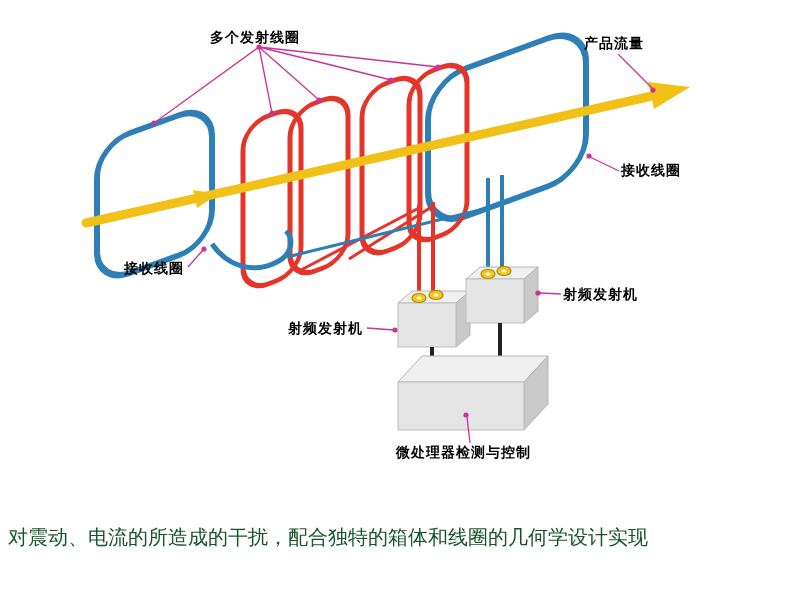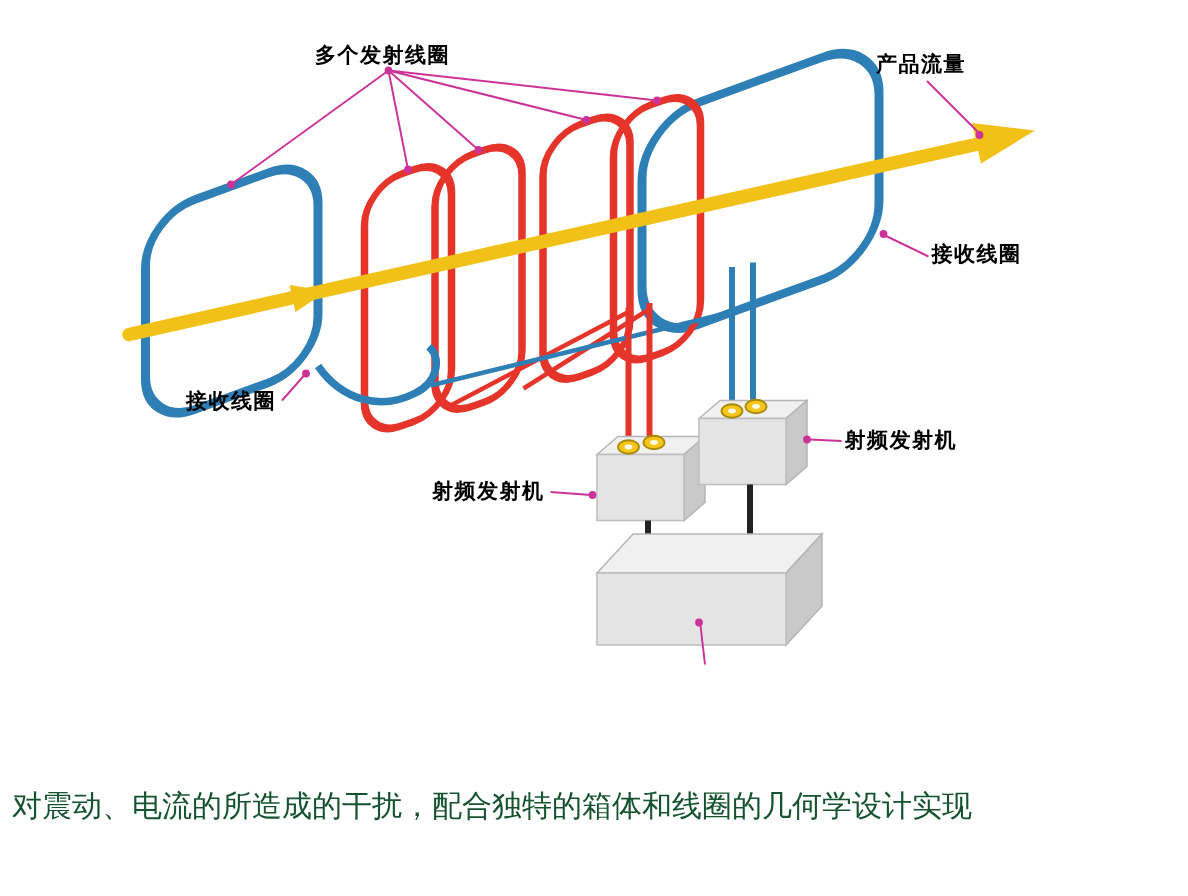--- a/index.html
+++ b/index.html
@@ -139,18 +139,19 @@
       <circle class="ptr-dot" cx="466" cy="415" r="2.6"></circle>
     </g>
   </svg>
 
   <div class="dlabel" style="left:210px;top:29px;">多个发射线圈</div>
   <div class="dlabel" style="left:584px;top:35px;text-align:center;">产品流量</div>
   <div class="dlabel" style="left:621px;top:162px;">接收线圈</div>
   <div class="dlabel" style="left:124px;top:260px;">接收线圈</div>
   <div class="dlabel" style="left:288px;top:320px;">射频发射机</div>
   <div class="dlabel" style="left:563px;top:286px;">射频发射机</div>
+  <div class="dlabel" style="left:396px;top:444px;">微处理器检测与控制</div>
 
   <div class="caption-body">
     <div>对震动、电流的所造成的干扰，配合独特的箱体和线圈的几何学设计实现</div>
   </div>
 
 </div>
 
 </body></html>

